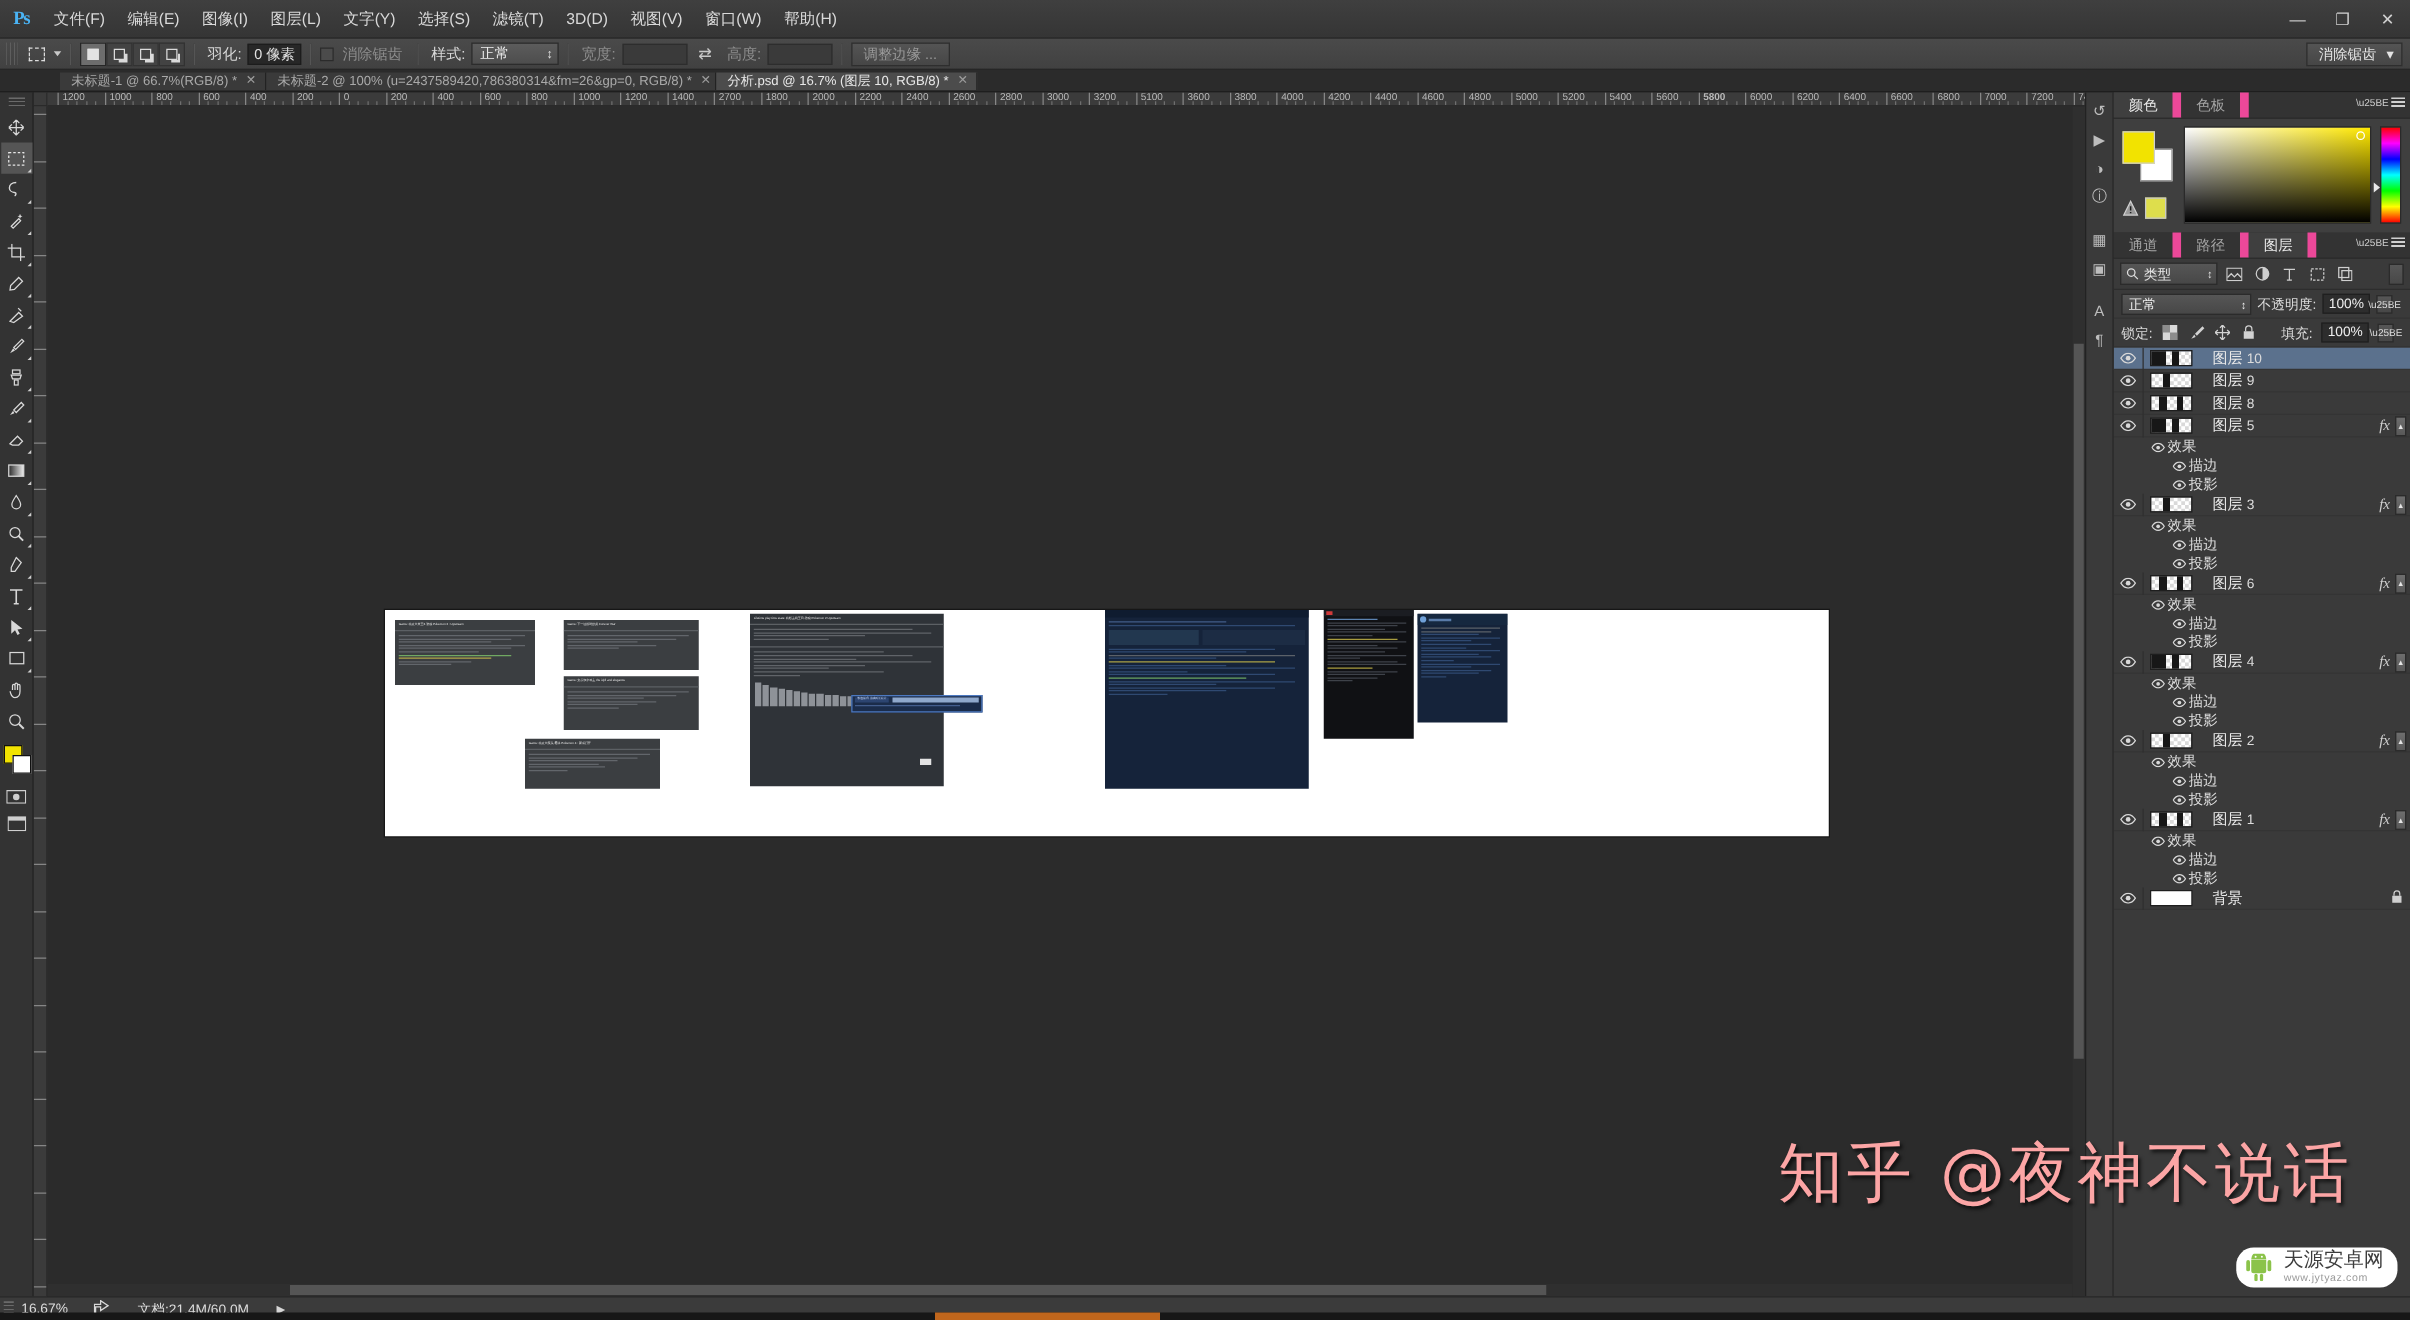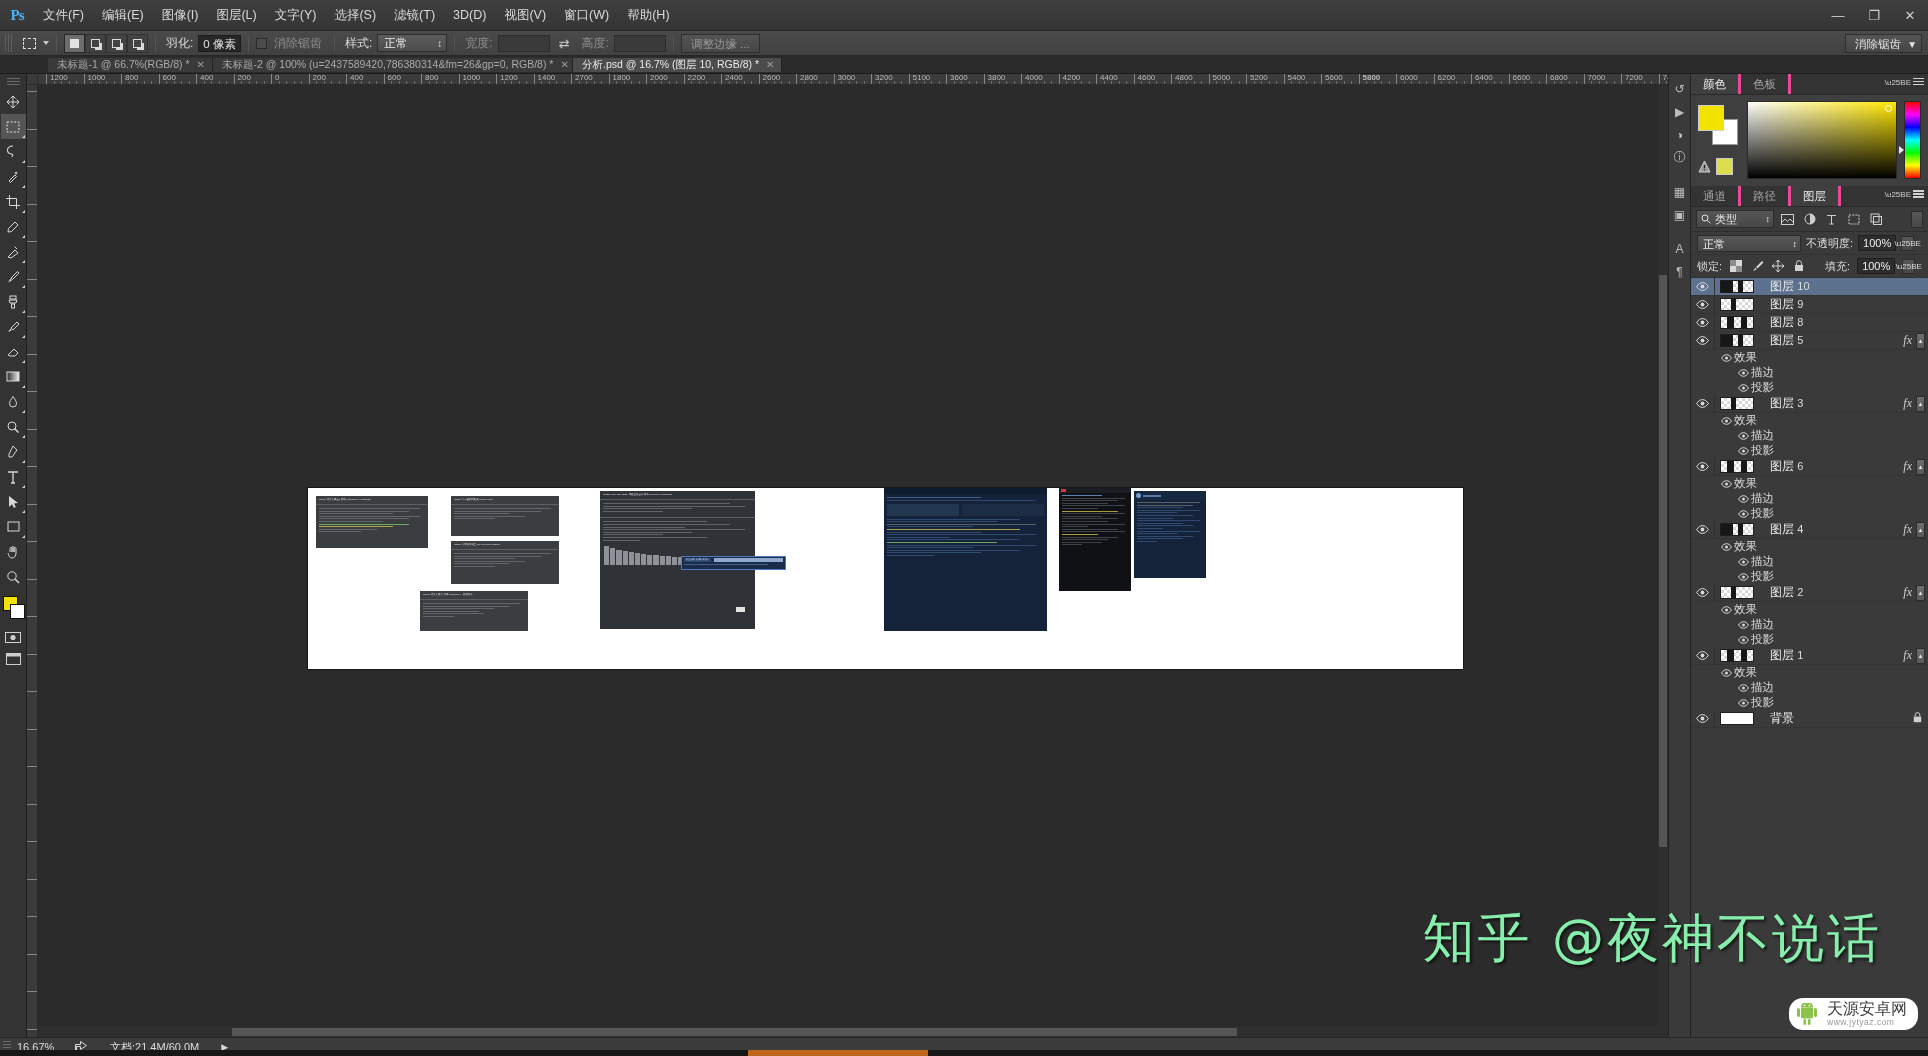--- a/index.html
+++ b/index.html
@@ -156,21 +156,21 @@
     width:23px; background:#3a3a3a; border-left:1px solid #222; border-right:1px solid #222;
     display:flex; flex-direction:column; align-items:center; padding-top:3px;
   }
   .rail-ic{ width:21px; height:23px; display:flex; align-items:center; justify-content:center;
     color:#bdbdbd; }
   .panels{ width:237px; background:#3a3a3a; display:flex; flex-direction:column; }
 
   .paneltabs{ height:21px; background:#333333; display:flex; align-items:stretch; position:relative;
     border-bottom:1px solid #2a2a2a; }
   .ptab{ padding:0 12px; display:flex; align-items:center; font-size:11.5px; color:#a5a5a5;
-    background:#333; border-right:3px solid #ec4899; }
+    background:#333; border-right:7px solid #ec4899; }
   .ptab.active{ background:#3f3f3f; color:#eaeaea; }
   .pmenu{ position:absolute; right:4px; top:4px; display:flex; align-items:center; gap:2px; color:#cfcfcf; }
   .pmenu .mbars{ width:11px; height:9px;
     background:repeating-linear-gradient(to bottom,#d0d0d0 0 1.5px,transparent 1.5px 3px); }
 
   .colorpanel{ background:#3f3f3f; padding:6px 7px 7px; display:flex; gap:7px; }
   .fgbg{ position:relative; width:42px; height:78px; }
   .fg{ position:absolute; left:0; top:4px; width:26px; height:26px; background:#f2e300; border:1px solid #cfcfcf; }
   .bg{ position:absolute; left:14px; top:18px; width:26px; height:26px; background:#fff; border:1px solid #9a9a9a; }
   .warnrow{ position:absolute; left:0; bottom:4px; display:flex; align-items:center; gap:5px; }
@@ -249,21 +249,21 @@
   .stcaret{ margin-left:22px; color:#d6d6d6; font-size:9px; }
 
   
   .vscroll{ position:absolute; right:0; top:0; width:10px; bottom:0; background:#2f2f2f; }
   .hscroll{ position:absolute; left:0; right:10px; bottom:0; height:10px; background:#2f2f2f; }
   .thumbv{ position:absolute; left:1px; right:1px; top:20%; height:60%; background:#555; }
   .thumbh{ position:absolute; top:1px; bottom:1px; left:12%; width:62%; background:#555; }
 
   
   .wm{
-    position:absolute; right:46px; bottom:82px; font-size:52px; color:#86efac;
+    position:absolute; right:46px; bottom:82px; font-size:52px; color:#fca5a5;
     font-family:"DejaVu Sans",sans-serif; letter-spacing:3px;
     text-shadow:2px 2px 3px rgba(0,0,0,.65); pointer-events:none; white-space:nowrap;
   }
   .wm2{
     position:absolute; right:10px; bottom:26px; display:flex; align-items:center; gap:7px;
     background:#fff; border-radius:14px; padding:3px 11px 3px 5px;
   }
   .wmdroid{ width:26px; height:26px; display:flex; align-items:center; justify-content:center; }
   .wm2txt{ display:flex; flex-direction:column; line-height:1.05; }
   .wm2a{ font-size:16px; color:#3d3d3d; }

